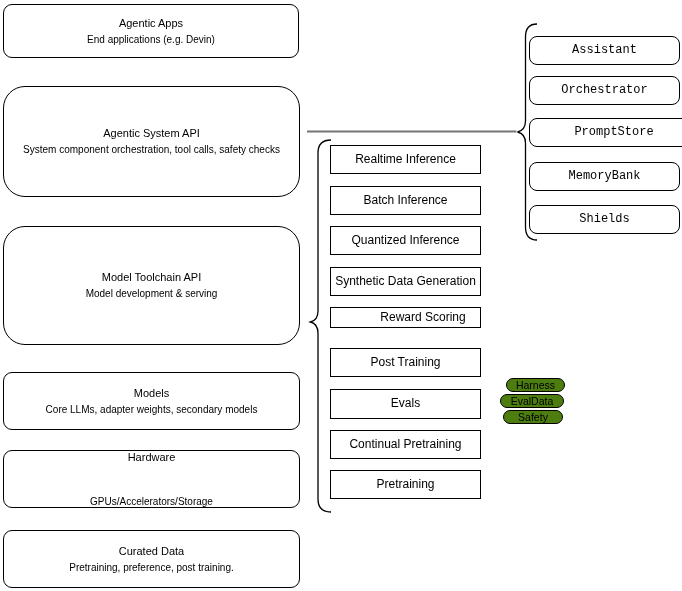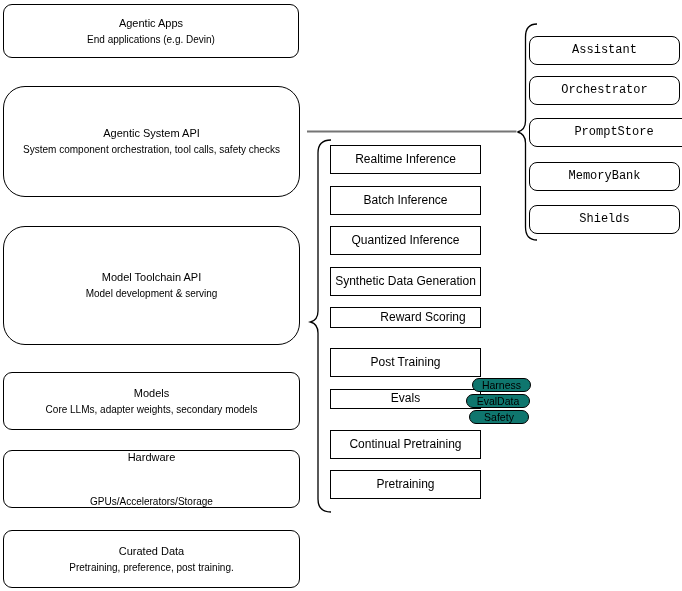--- a/index.html
+++ b/index.html
@@ -51,29 +51,30 @@
   }
   .comp-node {
     border-radius: 8px;
     font-size: 12px;
     white-space: nowrap;
     font-family: Liberation Mono, monospace;
   }
   .tag-pill {
     position: absolute;
     box-sizing: border-box;
-    background: #0f766e;
+    background: #4d7c0f;
     border: 1px solid #000000;
     border-radius: 8px;
     display: flex;
     align-items: center;
     justify-content: center;
     font-size: 10.5px;
     white-space: nowrap;
     z-index: 5;
+    margin-left: 34px;
   }
 </style>
 </head>
 <body>
 
 <div class="canvas">
 
   <svg class="svg-layer" viewBox="0 0 682 591" xmlns="http://www.w3.org/2000/svg">
     <path d="M 307 131.5 L 516.5 131.5" stroke="#757575" stroke-width="1.8" fill="none"></path>
     <path d="M 331 140 C 322 140 318 144 318 153 L 318 311 C 318 317 316 320.5 310.5 322 C 316 323.5 318 327 318 333 L 318 499 C 318 508 322 512 331 512" stroke="#000000" stroke-width="1.3" fill="none"></path>
@@ -109,21 +110,21 @@
     <div class="title">Curated Data</div>
     <div class="subtitle">Pretraining, preference, post training.</div>
   </div>
 
   <div class="node chain-node" style="left:330px; top:145px; width:151px; height:29px;">Realtime Inference</div>
   <div class="node chain-node" style="left:330px; top:186px; width:151px; height:29px;">Batch Inference</div>
   <div class="node chain-node" style="left:330px; top:226px; width:151px; height:29px;">Quantized Inference</div>
   <div class="node chain-node" style="left:330px; top:267px; width:151px; height:29px;">Synthetic Data Generation</div>
   <div class="node chain-node" style="left:330px; top:307px; width:151px; height:21px;padding-left:35px;">Reward Scoring</div>
   <div class="node chain-node" style="left:330px; top:348px; width:151px; height:29px;">Post Training</div>
-  <div class="node chain-node" style="left:330px; top:389px; width:151px; height:20px;">Evals</div>
+  <div class="node chain-node" style="left:330px; top:389px; width:151px; height:30px;">Evals</div>
   <div class="node chain-node" style="left:330px; top:430px; width:151px; height:29px;">Continual Pretraining</div>
   <div class="node chain-node" style="left:330px; top:470px; width:151px; height:29px;">Pretraining</div>
 
   <div class="tag-pill" style="left:472px; top:378px; width:59px; height:14px;">Harness</div>
   <div class="tag-pill" style="left:466px; top:394px; width:64px; height:14px;">EvalData</div>
   <div class="tag-pill" style="left:469px; top:410px; width:60px; height:14px;">Safety</div>
 
   <div class="node comp-node" style="left:529px; top:36px; width:151px; height:29px;">Assistant</div>
   <div class="node comp-node" style="left:529px; top:76px; width:151px; height:29px;">Orchestrator</div>
   <div class="node comp-node" style="left:529px; top:118px; width:170px; height:29px;">PromptStore</div>

